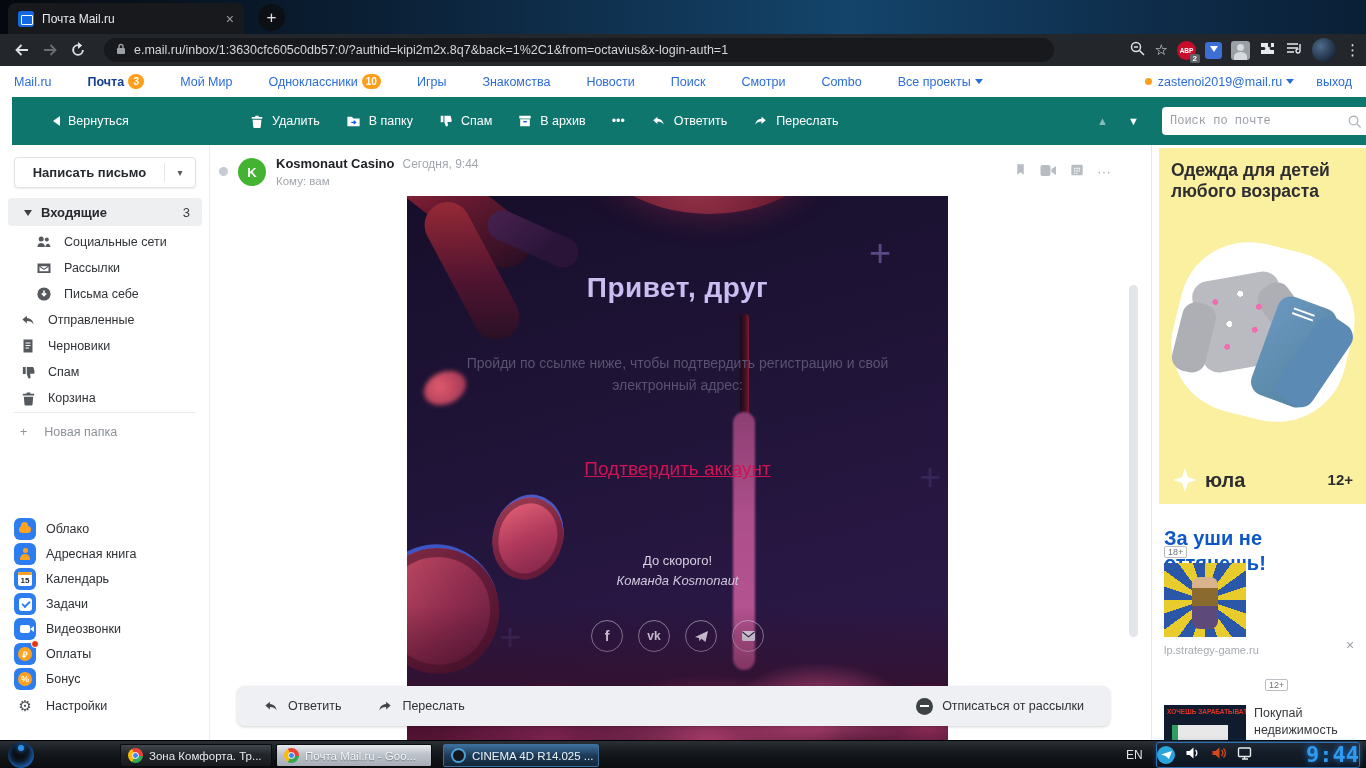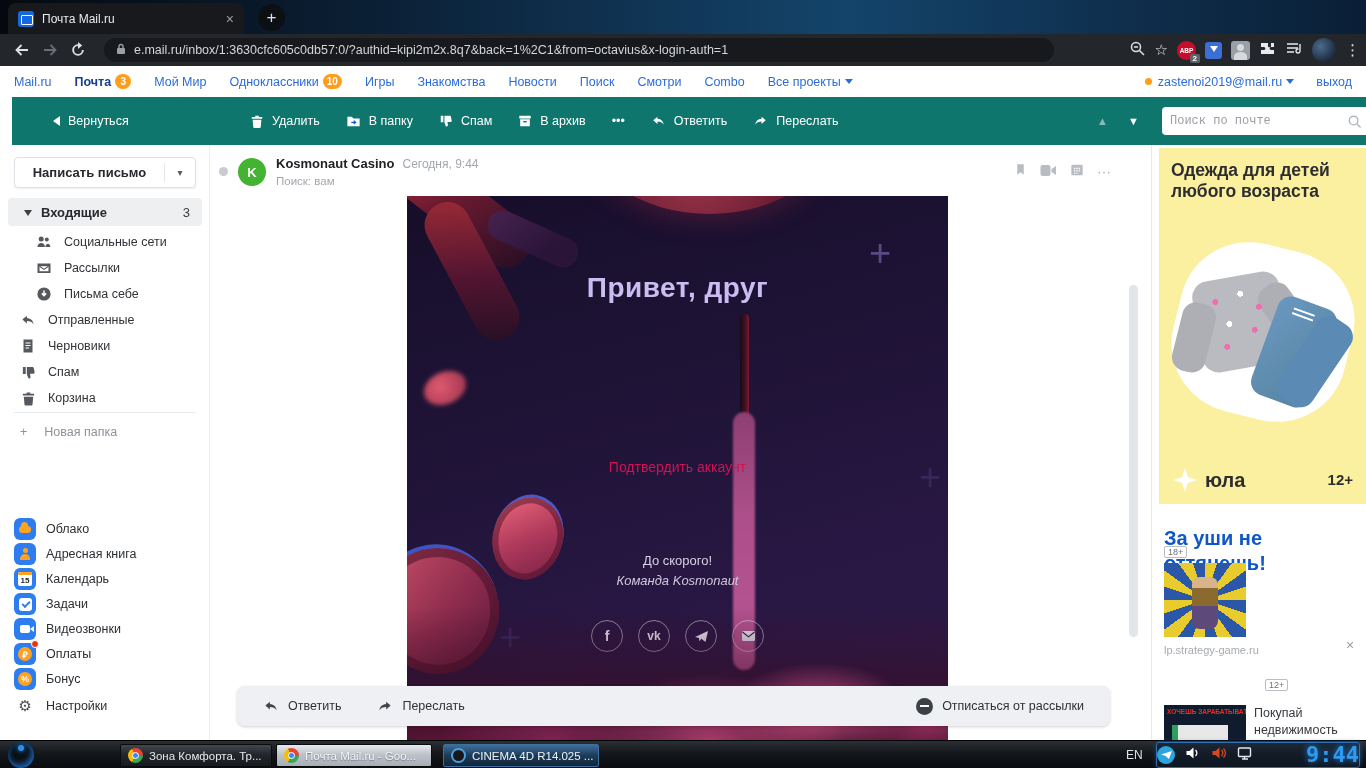--- a/index.html
+++ b/index.html
@@ -29,21 +29,21 @@
   .ext-blue{width:17px;height:17px;border-radius:3px;background:#3b6fd4;position:relative}
   .ext-blue::after{content:"";position:absolute;left:5px;top:4px;border:4px solid transparent;border-top:6px solid #fff}
   .ext-person{width:19px;height:19px;border-radius:3px;background:#9aa0a6;position:relative;overflow:hidden}
   .ext-person::before{content:"";position:absolute;left:6px;top:3px;width:7px;height:7px;border-radius:50%;background:#d7dadd}
   .ext-person::after{content:"";position:absolute;left:3px;top:11px;width:13px;height:9px;border-radius:50% 50% 0 0;background:#d7dadd}
   .avatar-ext{width:24px;height:24px;border-radius:50%;background:radial-gradient(circle at 35% 35%,#4d6b8c,#1d2c40 70%,#0c1420)}
   .menu-dots{color:#dfe1e5;font-size:15px}
 
   
   .portal{position:absolute;left:0;top:66px;width:1366px;height:31px;background:#fff;display:flex;align-items:center;
-    padding:0 14px;gap:23px;font-size:12.5px}
+    padding:0 14px;gap:36px;font-size:12.5px}
   .pitem{color:#2b6cdb;display:flex;align-items:center;gap:4px;white-space:nowrap}
   .pitem.active{color:#173f8f;font-weight:bold}
   .pbadge{background:#ff9e1a;color:#fff;font-size:10px;font-weight:bold;min-width:16px;height:15px;border-radius:8px;
     display:flex;align-items:center;justify-content:center;padding:0 4px}
   .caret-dn{width:0;height:0;border:4px solid transparent;border-top:5px solid #2b6cdb;margin-top:4px}
   .portal-right{margin-left:auto;display:flex;align-items:center;gap:6px}
   .odot{width:7px;height:7px;border-radius:50%;background:#ff9e1a}
   .logout{margin-left:16px;color:#2b6cdb}
 
   
@@ -122,21 +122,21 @@
     background:linear-gradient(180deg,#8d3f74 0%,#ad4f8a 40%,#b85694 100%)}
   .coin-s{position:absolute;left:16px;top:176px;width:44px;height:32px;border-radius:50%;transform:rotate(-24deg);filter:blur(2px);
     background:radial-gradient(circle at 40% 40%,#e05a6e,#94304e)}
   .coin-m{position:absolute;left:86px;top:298px;width:70px;height:86px;border-radius:50%;transform:rotate(16deg);
     background:linear-gradient(140deg,#e86478 8%,#b03a5c 50%,#7c2347 92%);border-top:3px solid #4a58c8;box-shadow:inset 0 0 0 6px rgba(60,12,36,.45)}
   .coin-l{position:absolute;left:-32px;top:348px;width:124px;height:130px;border-radius:50%;transform:rotate(-14deg);
     background:linear-gradient(140deg,#c84f66 5%,#8e2c4e 55%,#5e1a3c 95%);border-top:4px solid #3d55c4;box-shadow:inset 0 0 0 9px rgba(62,12,36,.5)}
   .e-head{position:absolute;left:0;top:76px;width:100%;text-align:center;font-weight:bold;font-size:28px;letter-spacing:.5px;color:#c9bdf2}
   .e-para{position:absolute;left:55px;top:156px;width:431px;text-align:center;font-size:14px;line-height:1.6;color:#5a5270}
   .e-linkrow{position:absolute;left:0;top:262px;width:100%;text-align:center}
-  .e-link{font-size:14px;color:#d11253;}
+  .e-link{font-size:19px;color:#d11253;text-decoration:underline}
   .e-bye{position:absolute;left:0;top:357px;width:100%;text-align:center;font-size:13px;color:#d7d1e4}
   .e-sign{position:absolute;left:0;top:377px;width:100%;text-align:center;font-size:13px;font-style:italic;color:#cfc8de}
   .socials{position:absolute;left:0;top:424px;width:100%;display:flex;justify-content:center;gap:15px}
   .soc{width:32px;height:32px;border-radius:50%;border:1.5px solid rgba(235,232,245,.55);display:flex;align-items:center;justify-content:center;
     color:#e9e6f4;font-weight:bold;font-size:14px}
   .smoke{position:absolute;left:0;bottom:0;width:100%;height:135px;
     background:
       radial-gradient(ellipse 130px 70px at 76% 78%,#c2497c 0%,rgba(194,73,124,0) 70%),
       radial-gradient(ellipse 190px 95px at 56% 100%,#a53a69 0%,rgba(165,58,105,0) 70%),
       radial-gradient(ellipse 160px 85px at 27% 100%,#7c2350 0%,rgba(124,35,80,0) 70%),
@@ -514,21 +514,21 @@
       <span>Настройки</span>
     </div>
   </div>
 
   <span class="msg-dot"></span>
   <div class="msg-avatar">K</div>
   <div class="msg-head">
     <span class="msg-sender">Kosmonaut Casino</span>
     <span class="msg-date">Сегодня, 9:44</span>
   </div>
-  <div class="msg-to">Поиск: вам</div>
+  <div class="msg-to">Кому: вам</div>
   <div class="hdr-ics">
     <span><svg width="13" height="15" viewBox="0 0 16 16">
           <path d="M4 1.5h8v13l-4-3.2-4 3.2z" fill="#b8bdc3"></path>
         </svg></span>
     <span><svg width="17" height="13" viewBox="0 0 17 13">
           <rect x="0.5" y="1" width="10" height="11" rx="2" fill="#b8bdc3"></rect>
           <path d="M11.5 5 16 2v9l-4.5-3z" fill="#b8bdc3"></path>
         </svg></span>
     <span><svg width="14" height="15" viewBox="0 0 16 16">
           <rect x="1.5" y="2.5" width="13" height="12" rx="1.5" fill="#b8bdc3"></rect>
@@ -545,20 +545,21 @@
     <div class="rocket"></div>
     <div class="exhaust"></div>
     <span class="plus" style="left:462px;top:38px;color:rgba(140,120,200,.55)">+</span>
     <span class="plus" style="left:122px;top:332px;color:rgba(95,75,150,.35)">+</span>
     <span class="plus" style="left:92px;top:422px;color:rgba(95,75,150,.3)">+</span>
     <span class="plus" style="left:512px;top:262px;color:rgba(95,75,150,.3)">+</span>
     <div class="coin-s"></div>
     <div class="coin-m"></div>
     <div class="coin-l"></div>
     <div class="e-head">Привет, друг</div>
+    <div class="e-para">Пройди по ссылке ниже, чтобы подтвердить регистрацию и свой электронный адрес:</div>
     <div class="e-linkrow"><a class="e-link">Подтвердить аккаунт</a></div>
     <div class="e-bye">До скорого!</div>
     <div class="e-sign">Команда Kosmonaut</div>
     <div class="socials">
       <span class="soc">f</span>
       <span class="soc" style="font-size:12px">vk</span>
       <span class="soc">
           <svg width="15" height="13" viewBox="0 0 16 14">
             <path d="M1 7.6 15 1.2 12.3 13 7.8 9.4 5.6 12l-.3-3.4z" fill="#e9e6f4"></path>
           </svg>

